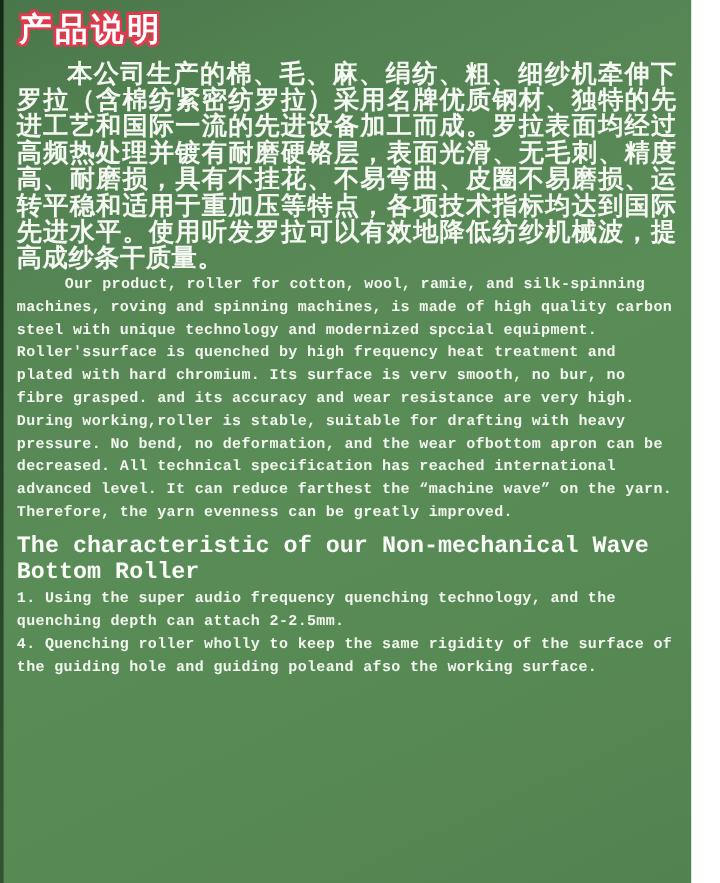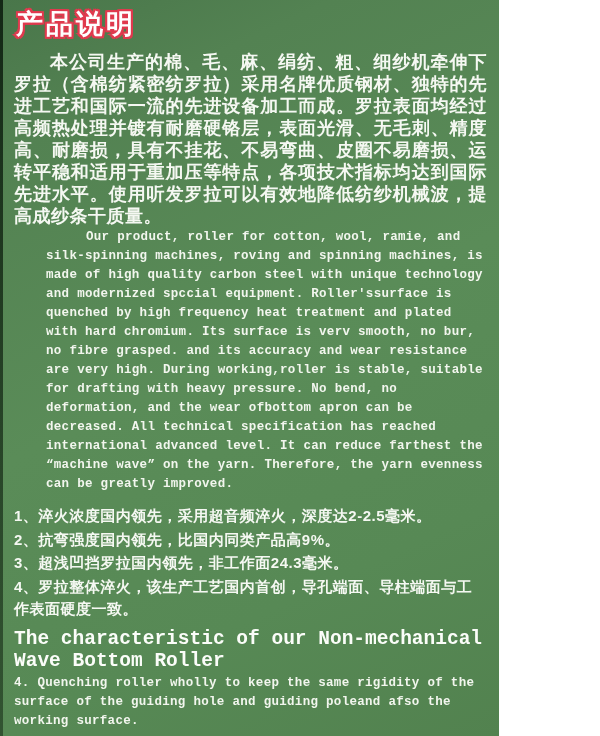--- a/index.html
+++ b/index.html
@@ -1,21 +1,21 @@
 <!DOCTYPE html>
 <html><head>
 <meta charset="utf-8">
 <style>
   * { margin: 0; padding: 0; box-sizing: border-box; }
   html, body { width: 600px; }
   body { font-family: "Liberation Sans", "DejaVu Sans", sans-serif; }
 
   .page {
     position: relative;
-    width: 499px;
+    width: 576px;
     height: 736px;
     overflow: hidden;
     background: linear-gradient(155deg,
       #49764a 0%, #538252 16%, #5a8c58 48%, #578955 76%, #52824f 100%);
     color: #f5f8f2;
     padding: 4px 12px 0 14px;
   }
   .edge-strip {
     position: absolute;
     left: 0; top: 0; bottom: 0;
@@ -32,21 +32,21 @@
     paint-order: stroke fill;
     text-shadow:
       -2px -2px 0 #e03a4e, 2px -2px 0 #e03a4e,
       -2px  2px 0 #e03a4e, 2px  2px 0 #e03a4e,
       -2px  0   0 #e03a4e, 2px  0   0 #e03a4e,
        0   -2px 0 #e03a4e, 0    2px 0 #e03a4e;
     margin: 2px 0 0 2px;
   }
 
   .cn-body {
-    font-size: 18px;
+    font-size: 21px;
     font-weight: bold;
     line-height: 22px;
     text-align: justify;
     letter-spacing: 0.5px;
   }
   .indent2 { text-indent: 2em; }
 
   .en-heading {
     font-family: "Liberation Serif", "DejaVu Serif", serif;
     font-weight: bold;
@@ -77,46 +77,41 @@
     font-size: 15px;
     font-weight: bold;
     line-height: 22.5px;
     letter-spacing: 0.5px;
   }
 
   .en-list .li { margin-bottom: 0; }
 
   .sp-intro  { margin-top: 9px; }
   .sp-eluc-h { margin-top: 9px; }
-  .sp-eluc-b { margin-top: 1px; margin-left: 32px; }
+  .sp-eluc-b { margin-top: 1px; }
   .sp-feat-h { margin-top: 21px; }
   .sp-feat-l { margin-top: 11px; }
   .sp-char-h { margin-top: 7px; font-family: Liberation Mono, monospace; }
   .sp-char-l { margin-top: 2px; }
 </style>
 </head>
 <body>
 
 <div class="page">
   <div class="edge-strip"></div>
 
   <div class="page-title">产品说明</div>
 
   <div class="cn-body indent2 sp-intro">本公司生产的棉、毛、麻、绢纺、粗、细纱机牵伸下罗拉（含棉纺紧密纺罗拉）采用名牌优质钢材、独特的先进工艺和国际一流的先进设备加工而成。罗拉表面均经过高频热处理并镀有耐磨硬铬层，表面光滑、无毛刺、精度高、耐磨损，具有不挂花、不易弯曲、皮圈不易磨损、运转平稳和适用于重加压等特点，各项技术指标均达到国际先进水平。使用听发罗拉可以有效地降低纺纱机械波，提高成纱条干质量。</div>
 
 
   <div class="en-body indent-first sp-eluc-b">Our product, roller for cotton, wool, ramie, and silk-spinning machines, roving and spinning machines, is made of high quality carbon steel with unique technology and modernized spccial equipment. Roller'ssurface is quenched by high frequency heat treatment and plated with hard chromium. Its surface is verv smooth, no bur, no fibre grasped. and its accuracy and wear resistance are very high. During working,roller is stable, suitable for drafting with heavy pressure. No bend, no deformation, and the wear ofbottom apron can be decreased. All technical specification has reached international advanced level. It can reduce farthest the “machine wave”  on the yarn. Therefore, the yarn evenness can be greatly improved.</div>
 
 
-  <div class="cn-list sp-feat-l">
-    <div class="li">1、淬火浓度国内领先，采用超音频淬火，深度达2-2.5毫米。</div>
-    <div class="li">2、抗弯强度国内领先，比国内同类产品高9%。</div>
-    <div class="li">3、超浅凹挡罗拉国内领先，非工作面24.3毫米。</div>
-    <div class="li">4、罗拉整体淬火，该生产工艺国内首创，导孔端面、导柱端面与工作表面硬度一致。</div>
-  </div>
 
   <div class="en-heading mid sp-char-h">The characteristic of our Non-mechanical Wave Bottom Roller</div>
 
   <div class="en-body en-list sp-char-l">
+    <div class="li">1.  Using the super audio frequency quenching technology, and the quenching depth can attach 2-2.5mm.</div>
     <div class="li">4. Quenching roller wholly to keep the same rigidity of the surface of the guiding hole and guiding poleand afso the working surface.</div>
   </div>
 
 </div>
 
 </body></html>

